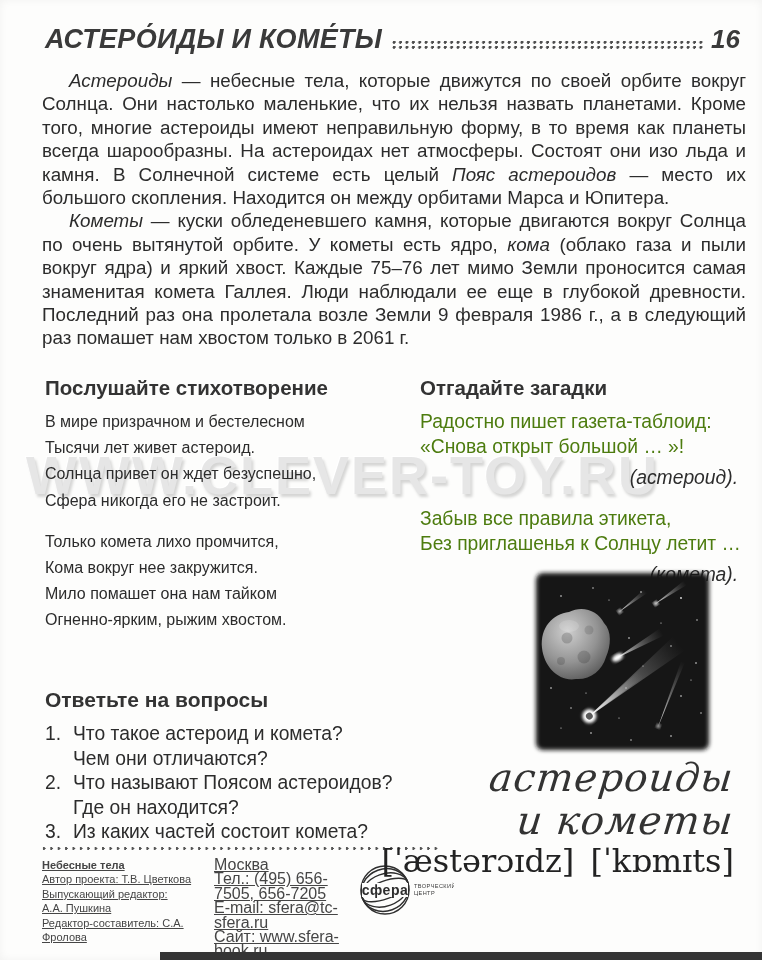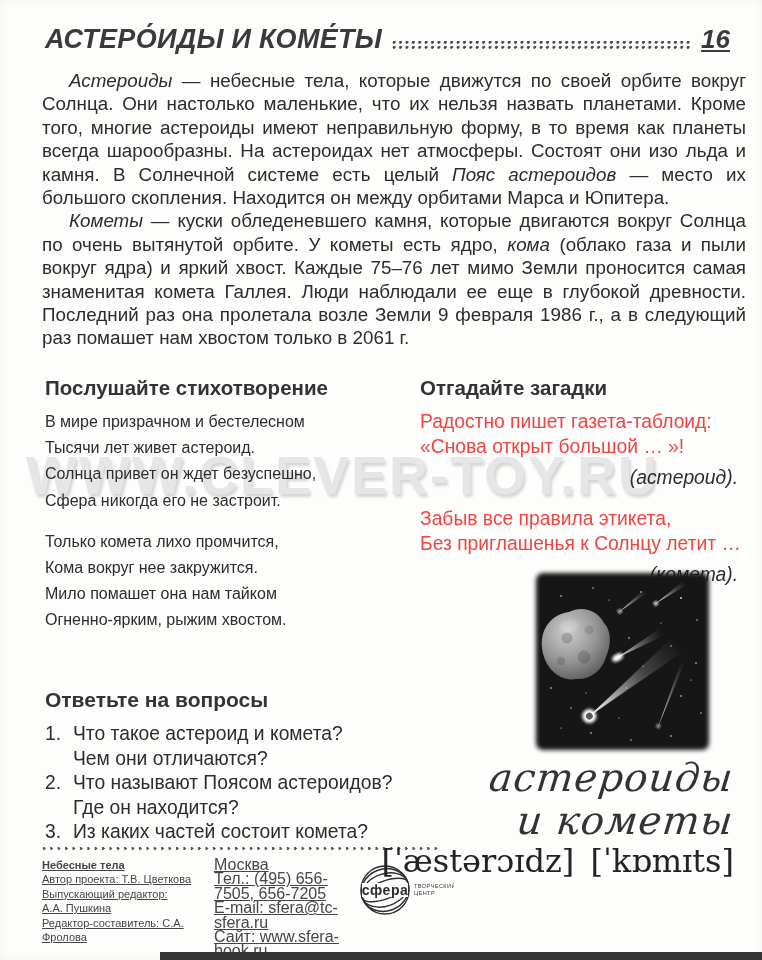--- a/index.html
+++ b/index.html
@@ -6,40 +6,40 @@
   html,body { width:762px; height:960px; }
   body { font-family:"Liberation Sans", sans-serif; background:#ffffff; color:#2d2d2d; position:relative; overflow:hidden; }
   .page { position:absolute; inset:0; background:#fdfdfc; box-shadow: inset 0 0 8px rgba(0,0,0,0.05); }
 
   
   .watermark { position:absolute; top:444px; left:26px; width:724px; z-index:0;
     font-weight:bold; font-size:54px; letter-spacing:2px; color:#e6e6e6; white-space:nowrap;
     text-shadow: 2px 3px 3px rgba(0,0,0,0.16), -1px -1px 0 #ffffff; }
 
   
-  .header { position:absolute; top:24px; left:45px; right:32px; display:flex; align-items:flex-end; z-index:1; }
+  .header { position:absolute; top:24px; left:45px; right:22px; display:flex; align-items:flex-end; z-index:1; }
   .title { font-style:italic; font-weight:bold; font-size:27px; color:#3a3a3a; letter-spacing:0.3px; white-space:nowrap; }
   .leader { flex:1; height:10px; margin:0 8px 5px 10px;
     background-image: radial-gradient(circle at 2px 2.2px, #4d4d4d 1.35px, transparent 1.7px);
     background-size:6.4px 5px; }
-  .pagenum { font-style:italic; font-weight:bold; font-size:26px; color:#3a3a3a; padding-bottom:0px;text-decoration:underline; }
+  .pagenum { font-style:italic; font-weight:bold; font-size:26px; color:#3a3a3a; padding-bottom:0px; }
 
   
   .intro { position:absolute; top:69px; left:42px; width:704px; z-index:1;
     font-size:18.8px; line-height:23.4px; text-align:justify; color:#2c2c2c; }
   .intro p { text-indent:27px; }
 
   
   .col-heading { font-weight:bold; font-size:20.5px; color:#333; margin-bottom:9px; }
   .poem-col { position:absolute; top:376px; left:45px; width:358px; z-index:1; }
   .poem-line { font-size:16px; line-height:26.2px; color:#2c2c2c; }
   .stanza2 { margin-top:15px; }
 
   .riddle-col { position:absolute; top:376px; left:420px; width:328px; z-index:1; }
-  .riddle-line { font-size:19.3px; line-height:25.4px; color:#ef4444; }
+  .riddle-line { font-size:19.3px; line-height:25.4px; color:#4d7c0f; }
   .riddle-answer { font-style:italic; font-size:19.3px; line-height:25px; text-align:right; padding-right:10px; margin-top:5px; margin-bottom:16px; color:#2c2c2c; }
 
   
   .questions { position:absolute; top:688px; left:45px; width:400px; z-index:1; }
   .questions .col-heading { font-size:21px; margin-bottom:10px; }
   .qitem { display:flex; font-size:19.3px; line-height:24.6px; color:#2c2c2c; }
   .qnum { width:28px; flex:0 0 28px; }
   .qtext { flex:1; }
 
   

